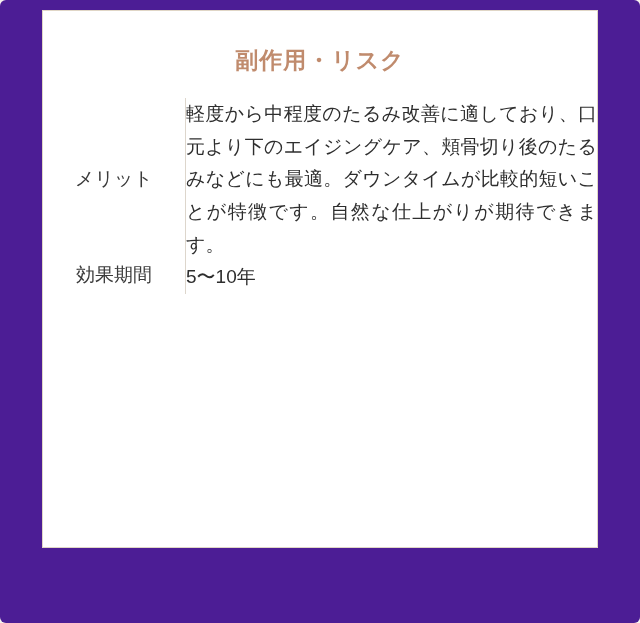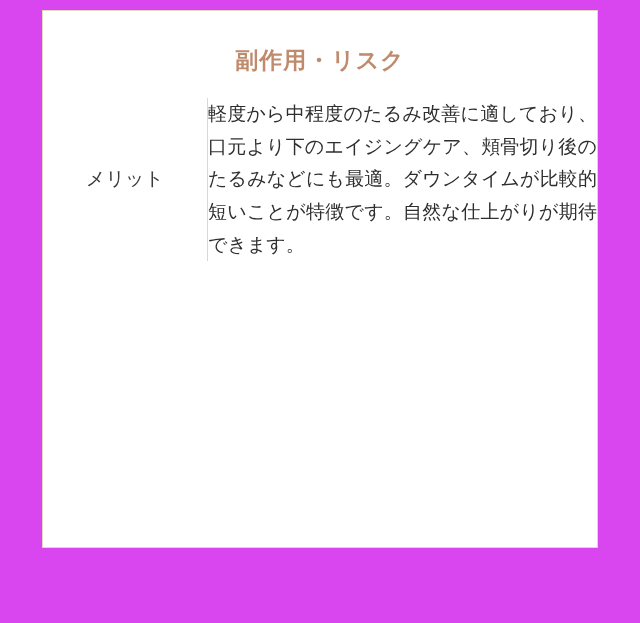--- a/index.html
+++ b/index.html
@@ -9,22 +9,23 @@
   body {
     width: 640px;
     height: 623px;
     background: #f6f2ed;
     font-family: "Liberation Sans", sans-serif;
   }
   .page {
     position: relative;
     width: 640px;
     height: 623px;
-    background: #d946ef;
+    background: #4c1d95;
     box-sizing: border-box;
+    border-radius: 6px;
   }
   .card {
     position: absolute;
     left: 42px;
     top: 10px;
     width: 556px;
     height: 538px;
     background: #ffffff;
     border: 1px solid #e0d6c6;
     box-sizing: border-box;
@@ -41,21 +42,21 @@
   .table {
     margin-top: 22px;
     width: 100%;
     border-collapse: collapse;
   }
   .table td {
     vertical-align: top;
     padding: 0;
   }
   .row-label {
-    width: 164px;
+    width: 142px;
     text-align: center;
     color: #3a3a3a;
     font-size: 19px;
     line-height: 1.5;
     padding-top: 2px;
     padding-bottom: 24px;
     vertical-align: middle;
   }
   .row-value {
     border-left: 1px solid #ddd6cc;
@@ -80,16 +81,20 @@
 <div class="page">
   <div class="card">
     <div class="card-title">副作用・リスク</div>
 
     <table class="table">
       <tbody>
         <tr class="r-merit">
           <td class="row-label">メリット</td>
           <td class="row-value">軽度から中程度のたるみ改善に適しており、口元より下のエイジングケア、頬骨切り後のたるみなどにも最適。ダウンタイムが比較的短いことが特徴です。自然な仕上がりが期待できます。</td>
         </tr>
+        <tr>
+          <td class="row-label">効果期間</td>
+          <td class="row-value short">5〜10年</td>
+        </tr>
       </tbody>
     </table>
   </div>
 </div>
 
 </body></html>

